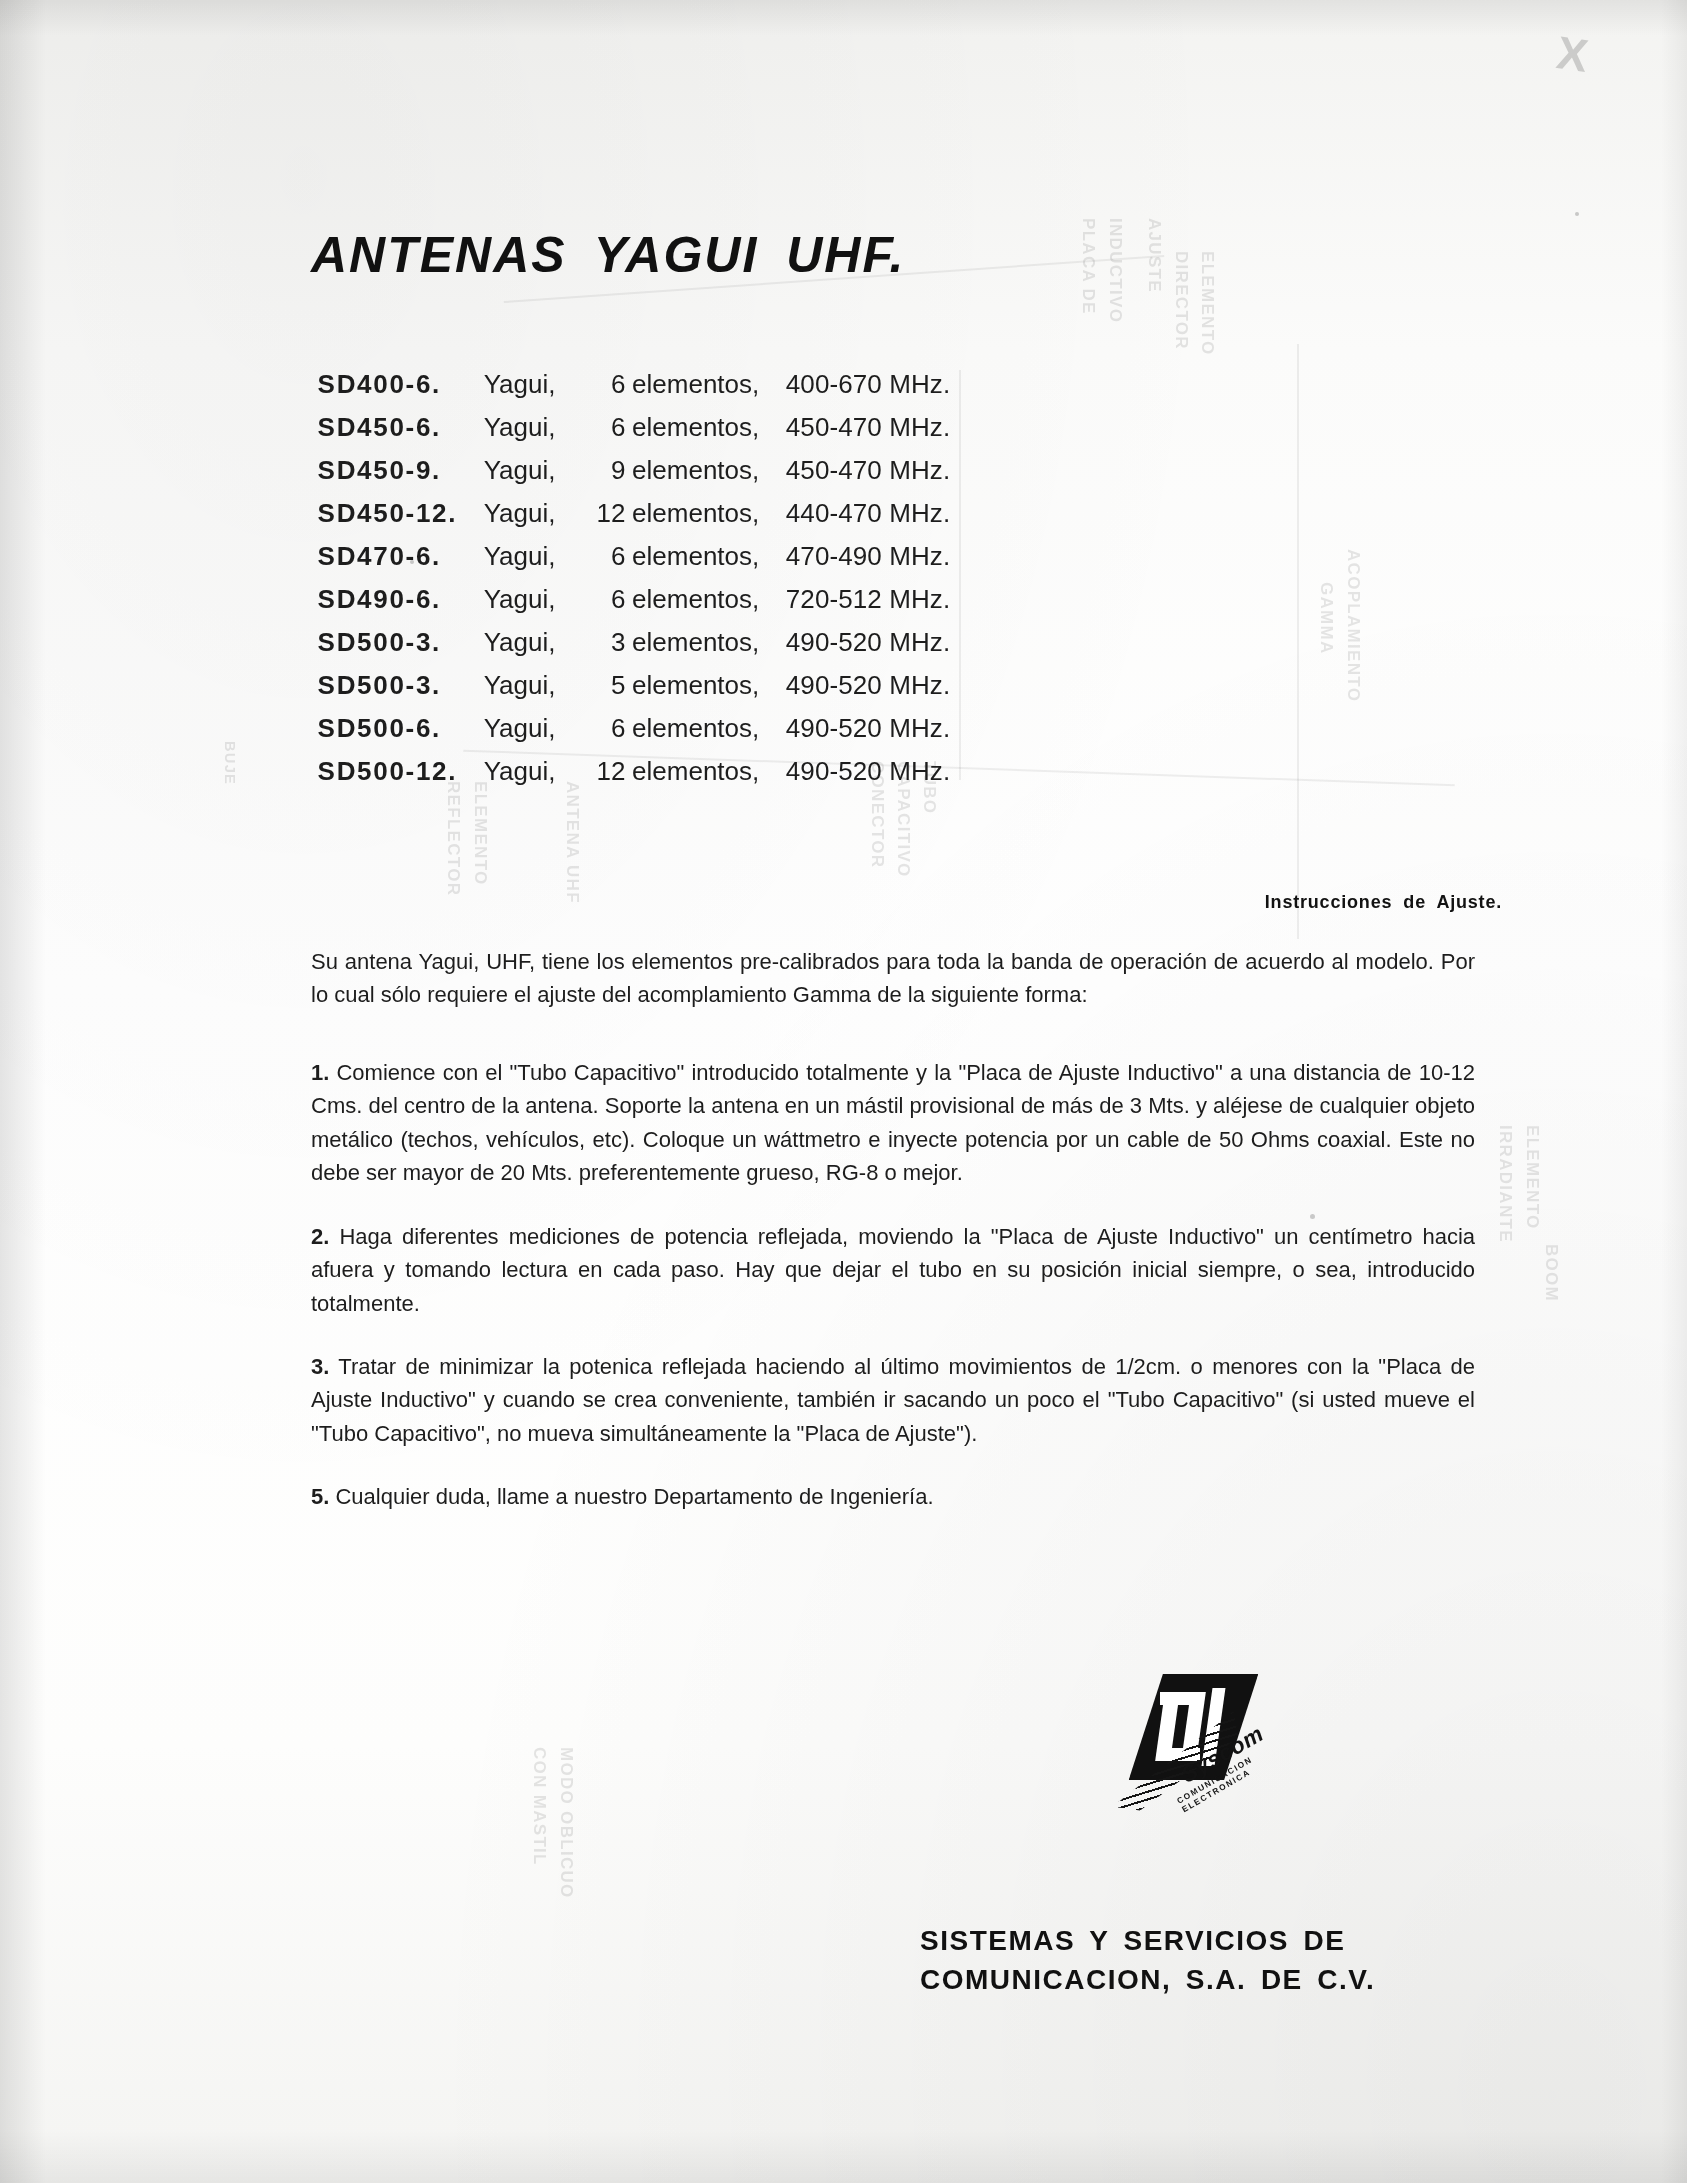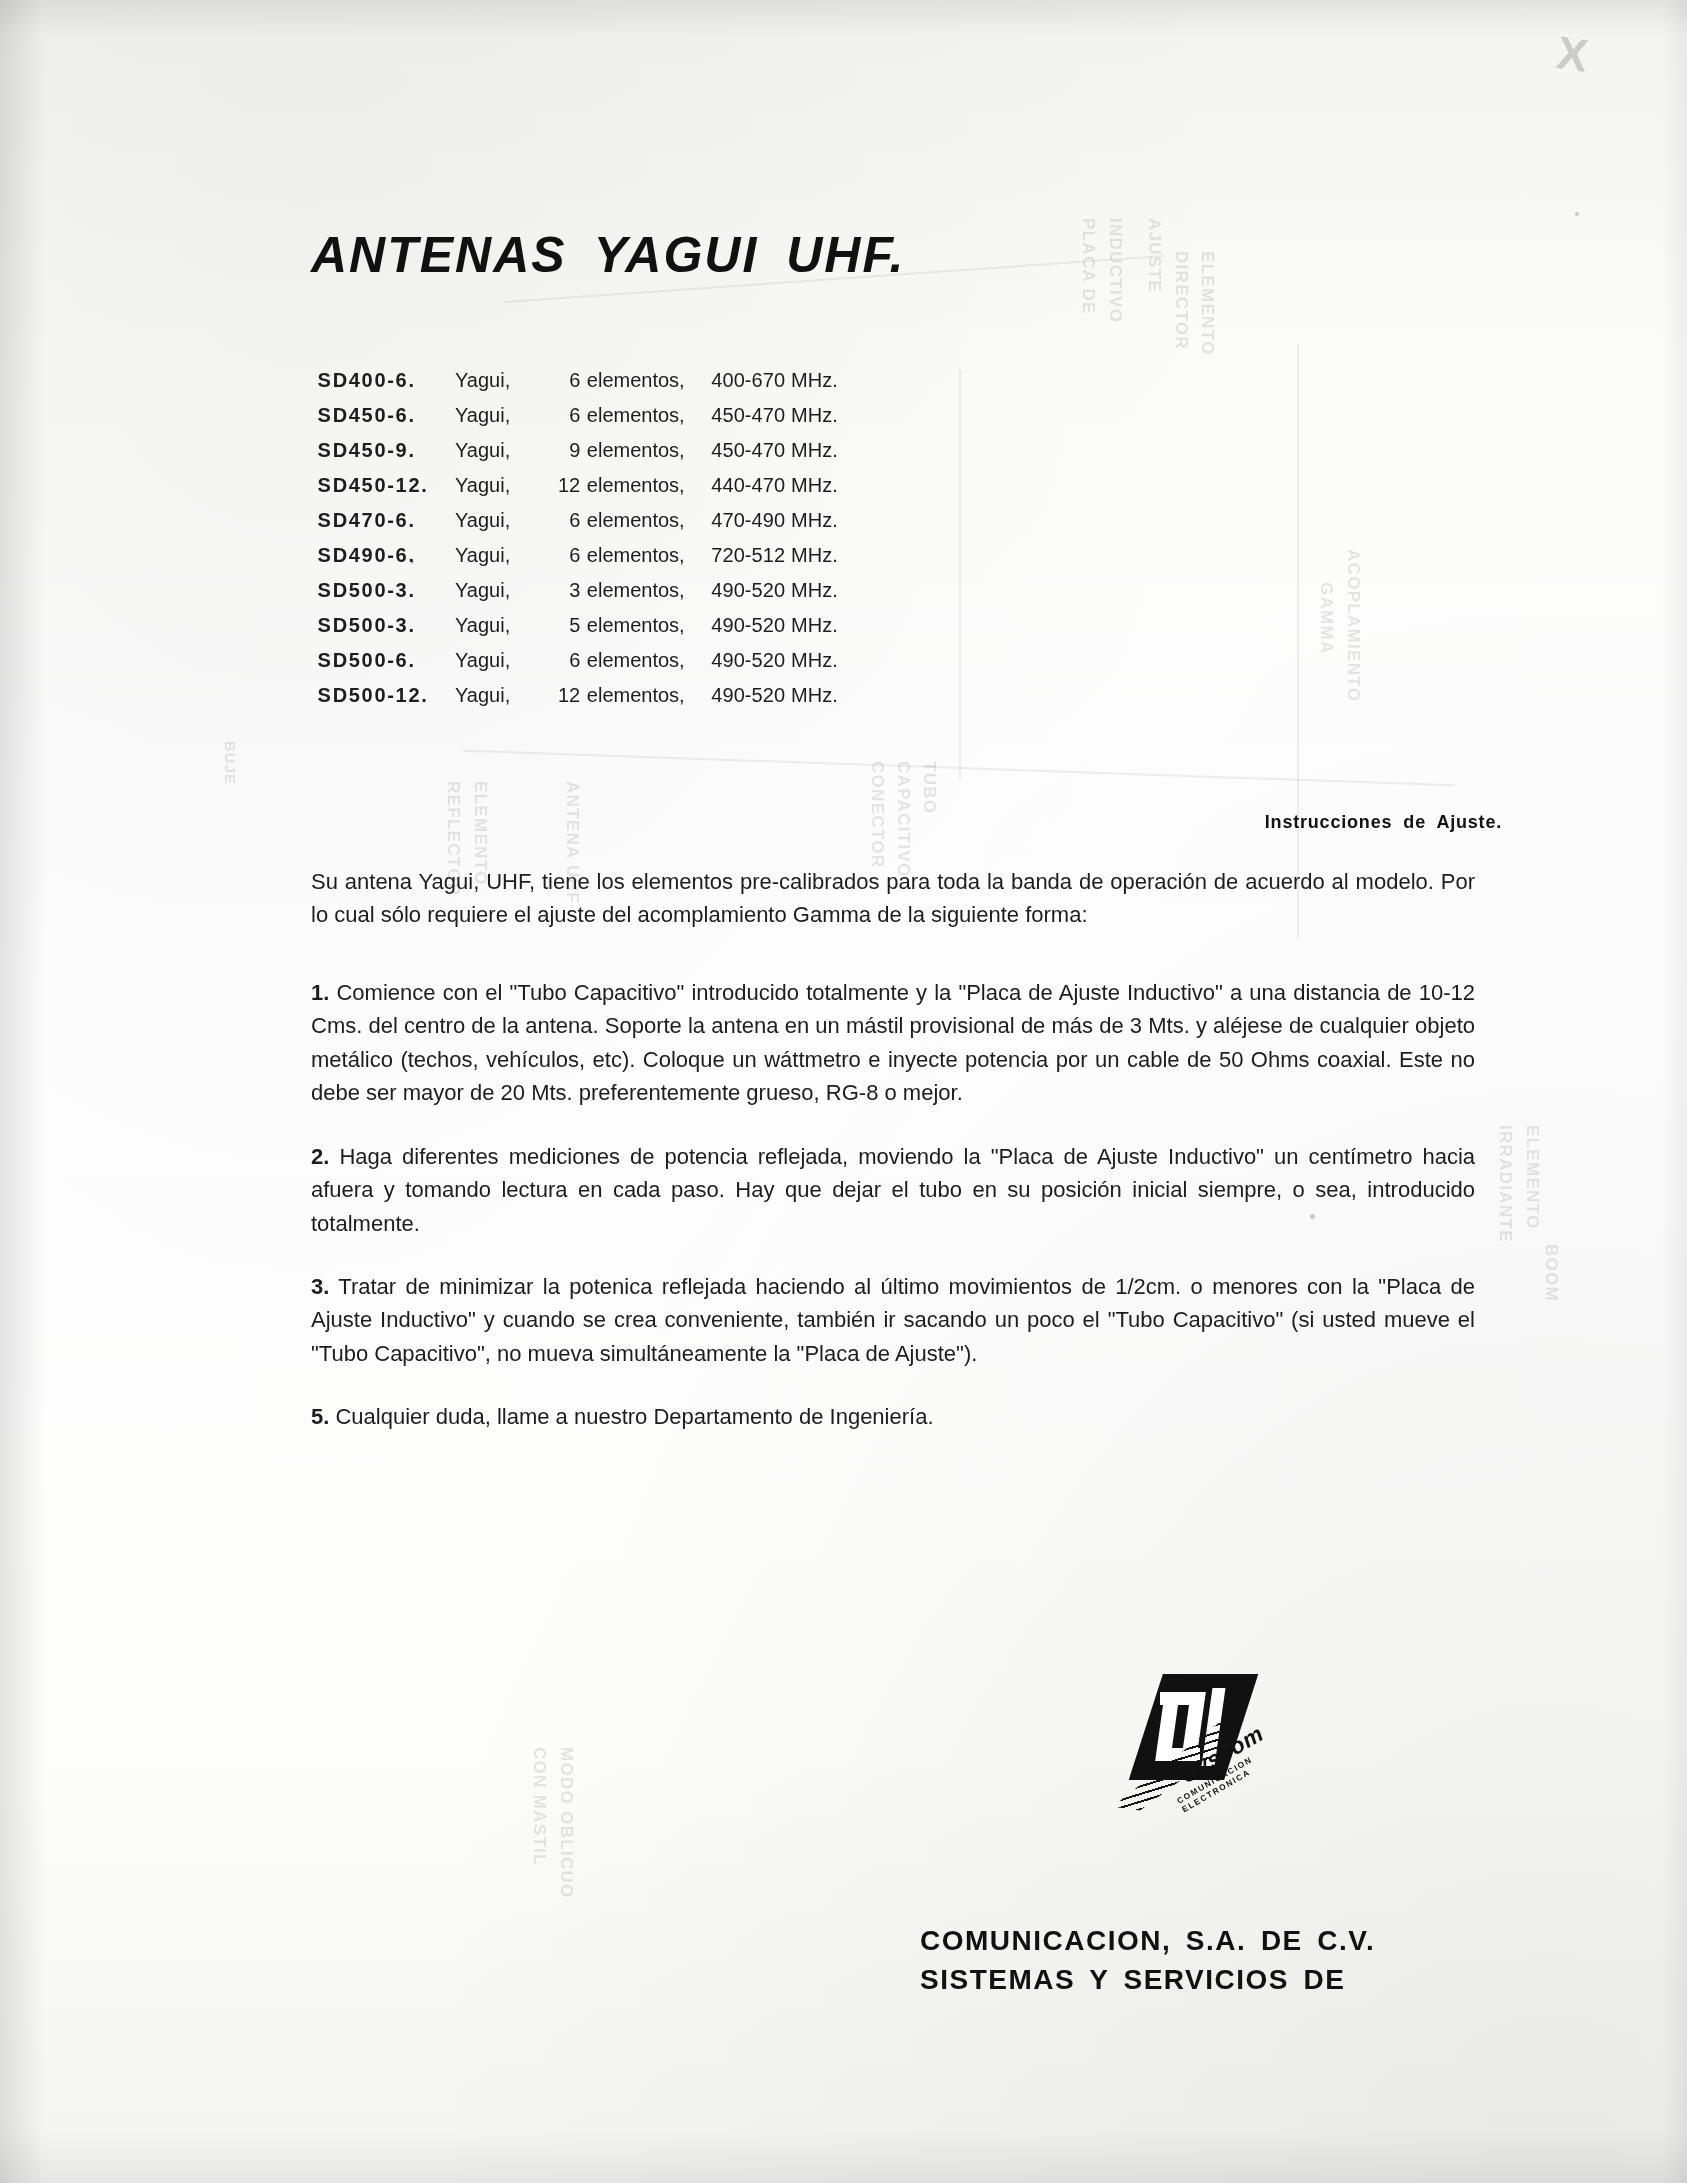--- a/index.html
+++ b/index.html
@@ -82,21 +82,21 @@
     margin: 0 0 79px 0;
     word-spacing: 12px;
   }
 
   
   .models {
     margin: 0 0 0 6.6px;
     border-collapse: collapse;
   }
   .models td {
-    font-size: 20px;
+    font-size: 26px;
     color: #1d1d1d;
     padding: 6px 0;
     vertical-align: baseline;
     white-space: nowrap;
   }
   .models .c-model {
     font-weight: bold;
     letter-spacing: 1.7px;
     padding-right: 26.5px;
   }
@@ -400,18 +400,18 @@
         <div class="bar b4"></div>
         <div class="bar b5"></div>
       </div>
       <div class="logo-rays"></div>
     </div>
     <div class="logo-word">Syscom</div>
     <div class="logo-sub">COMUNICACION ELECTRONICA</div>
   </div>
 
   <div class="company">
+    <div>SISTEMAS Y SERVICIOS DE</div>
     <div>COMUNICACION, S.A. DE C.V.</div>
-    <div>SISTEMAS Y SERVICIOS DE</div>
   </div>
 
 </div>
 
 
 </body></html>

